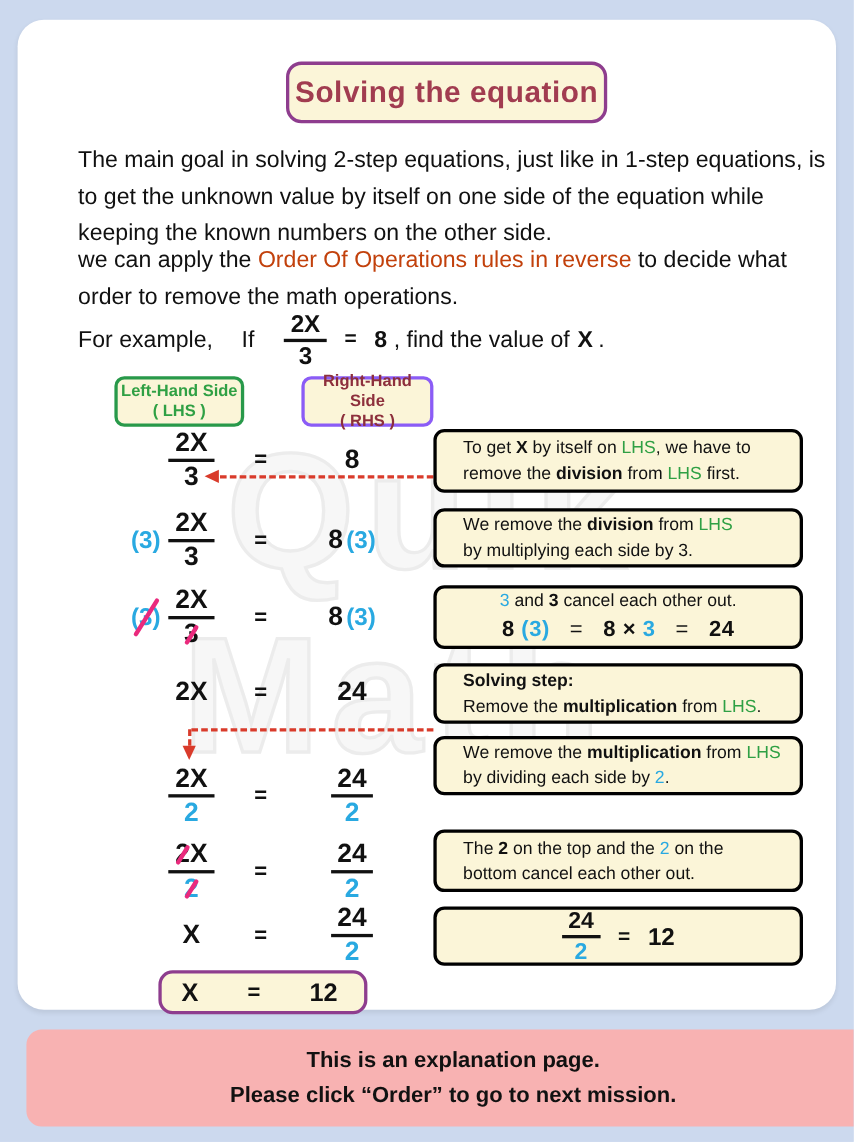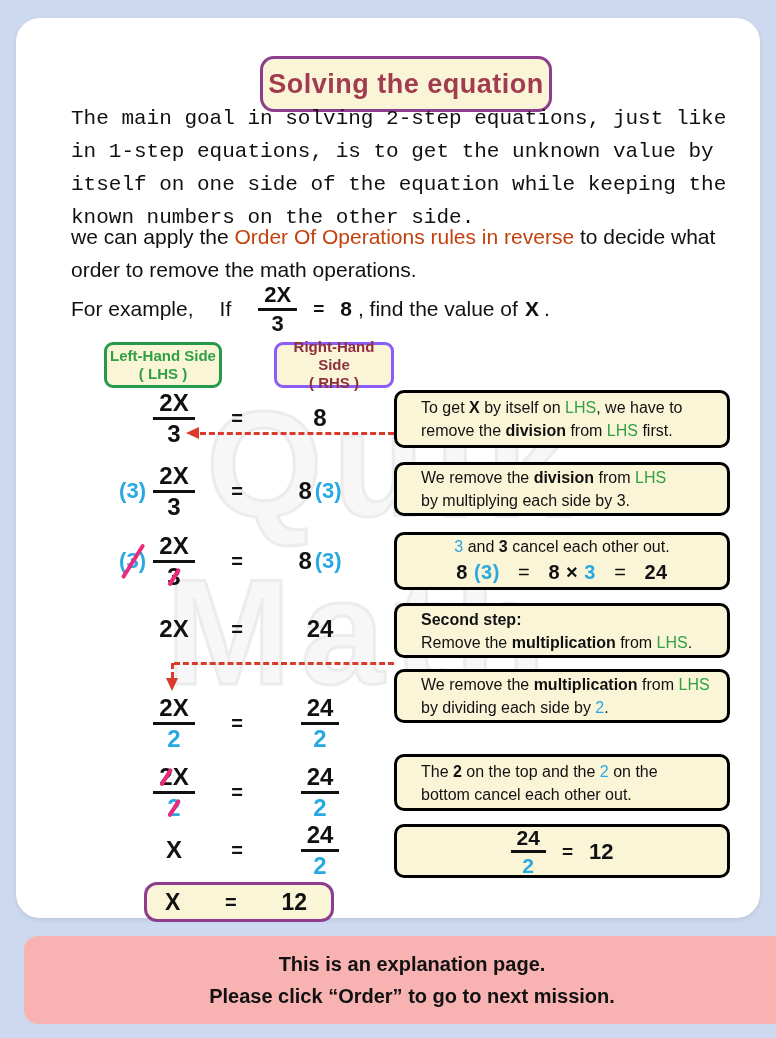--- a/index.html
+++ b/index.html
@@ -24,21 +24,21 @@
   
   .title-box{
     position:absolute;left:244px;top:38px;width:286px;height:50px;z-index:1;
     background:#fbf5d8;border:3px solid #8e3d8e;border-radius:14px;
     display:flex;align-items:center;justify-content:center;
   }
   .title-text{font-size:27px;font-weight:700;color:#a13c50;letter-spacing:0.5px;}
 
   
   .para{position:absolute;left:55px;width:690px;font-size:21px;line-height:33px;color:#111;z-index:1;}
-  .intro{top:84px;font-family:Liberation Mono, monospace;}
+  .intro{top:111px;}
   .para2{top:202px;}
   .orange{color:#c2410c;}
 
   
   .example{
     position:absolute;left:55px;top:262px;height:58px;z-index:1;
     display:flex;align-items:center;font-size:21px;color:#111;
   }
   .ex-if{margin-left:26px;margin-right:27px;}
   .ex-eq{margin:0 16px;font-weight:700;font-size:19px;}
@@ -277,21 +277,21 @@
       </div>
     <div class="note" style="top:444px;height:54px;">
         <div class="note-line"><span>We remove the </span><span class="b">division</span><span> from </span><span style="color: rgb(47, 160, 68);">LHS</span></div>
         <div class="note-line"><span>by multiplying each side by 3.</span></div>
       </div>
     <div class="note center" style="top:514px;height:58px;">
         <div class="note-line"><span style="color: rgb(41, 169, 225);">3</span><span> and </span><span class="b">3</span><span> cancel each other out.</span></div>
         <div class="note-line"><span class="b">8 </span><span class="b" style="color: rgb(41, 169, 225);">(3)</span><span>   =   </span><span class="b">8 × </span><span class="b" style="color: rgb(41, 169, 225);">3</span><span>   =   </span><span class="b">24</span></div>
       </div>
     <div class="note" style="top:585px;height:55px;">
-        <div class="note-line"><span class="b">Second step:</span></div>
+        <div class="note-line"><span class="b">Solving step:</span></div>
         <div class="note-line"><span>Remove the </span><span class="b">multiplication</span><span> from </span><span style="color: rgb(47, 160, 68);">LHS</span><span>.</span></div>
       </div>
     <div class="note" style="top:651px;height:54px;">
         <div class="note-line"><span>We remove the </span><span class="b">multiplication</span><span> from </span><span style="color: rgb(47, 160, 68);">LHS</span></div>
         <div class="note-line"><span>by dividing each side by </span><span style="color: rgb(41, 169, 225);">2</span><span>.</span></div>
       </div>
     <div class="note" style="top:736px;height:57px;">
         <div class="note-line"><span>The </span><span class="b">2</span><span> on the top and the </span><span style="color: rgb(41, 169, 225);">2</span><span> on the</span></div>
         <div class="note-line"><span>bottom cancel each other out.</span></div>
       </div>

